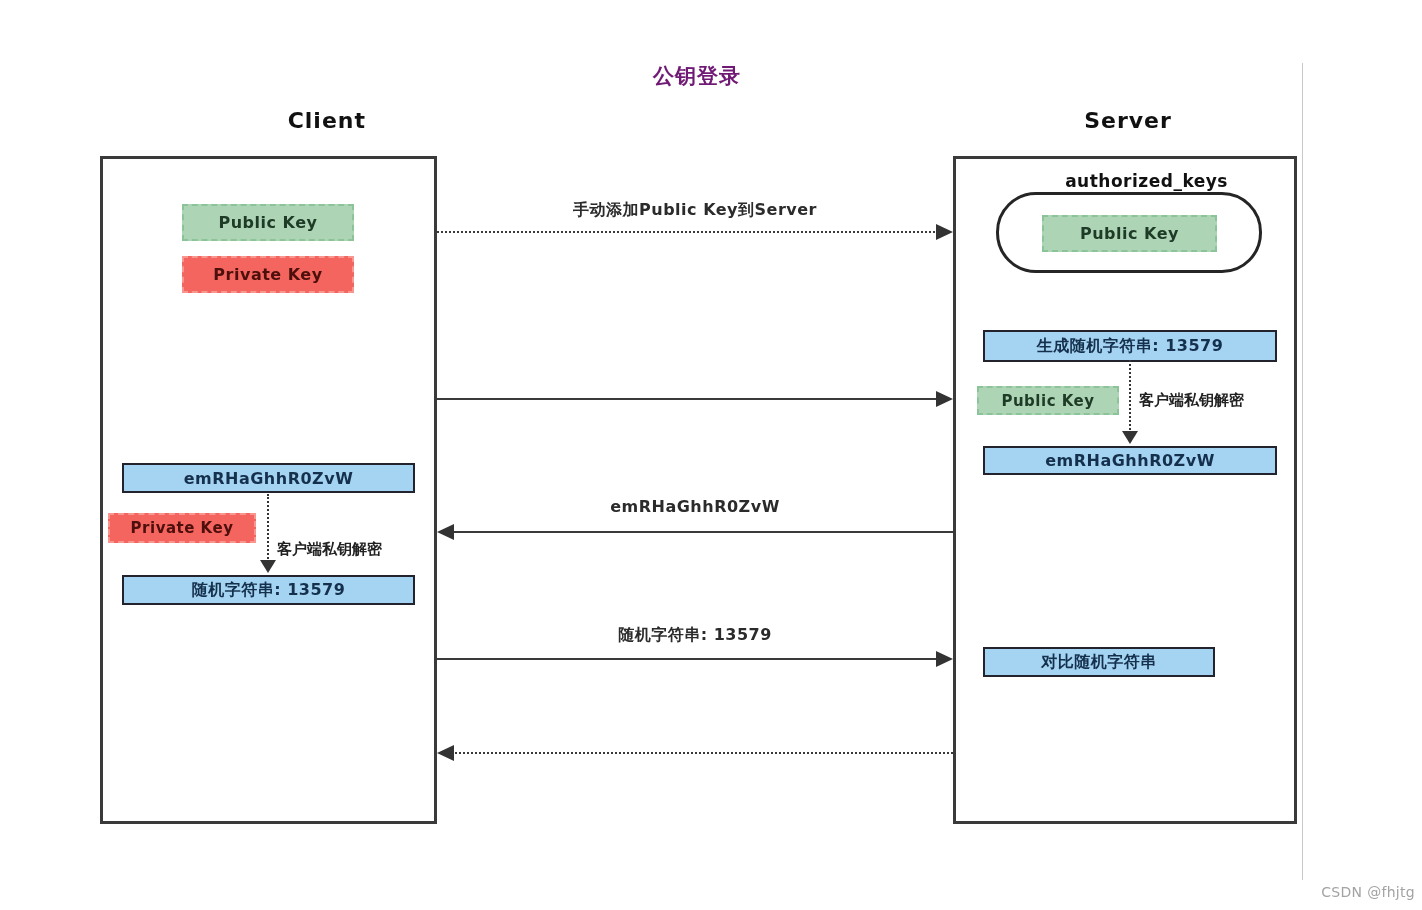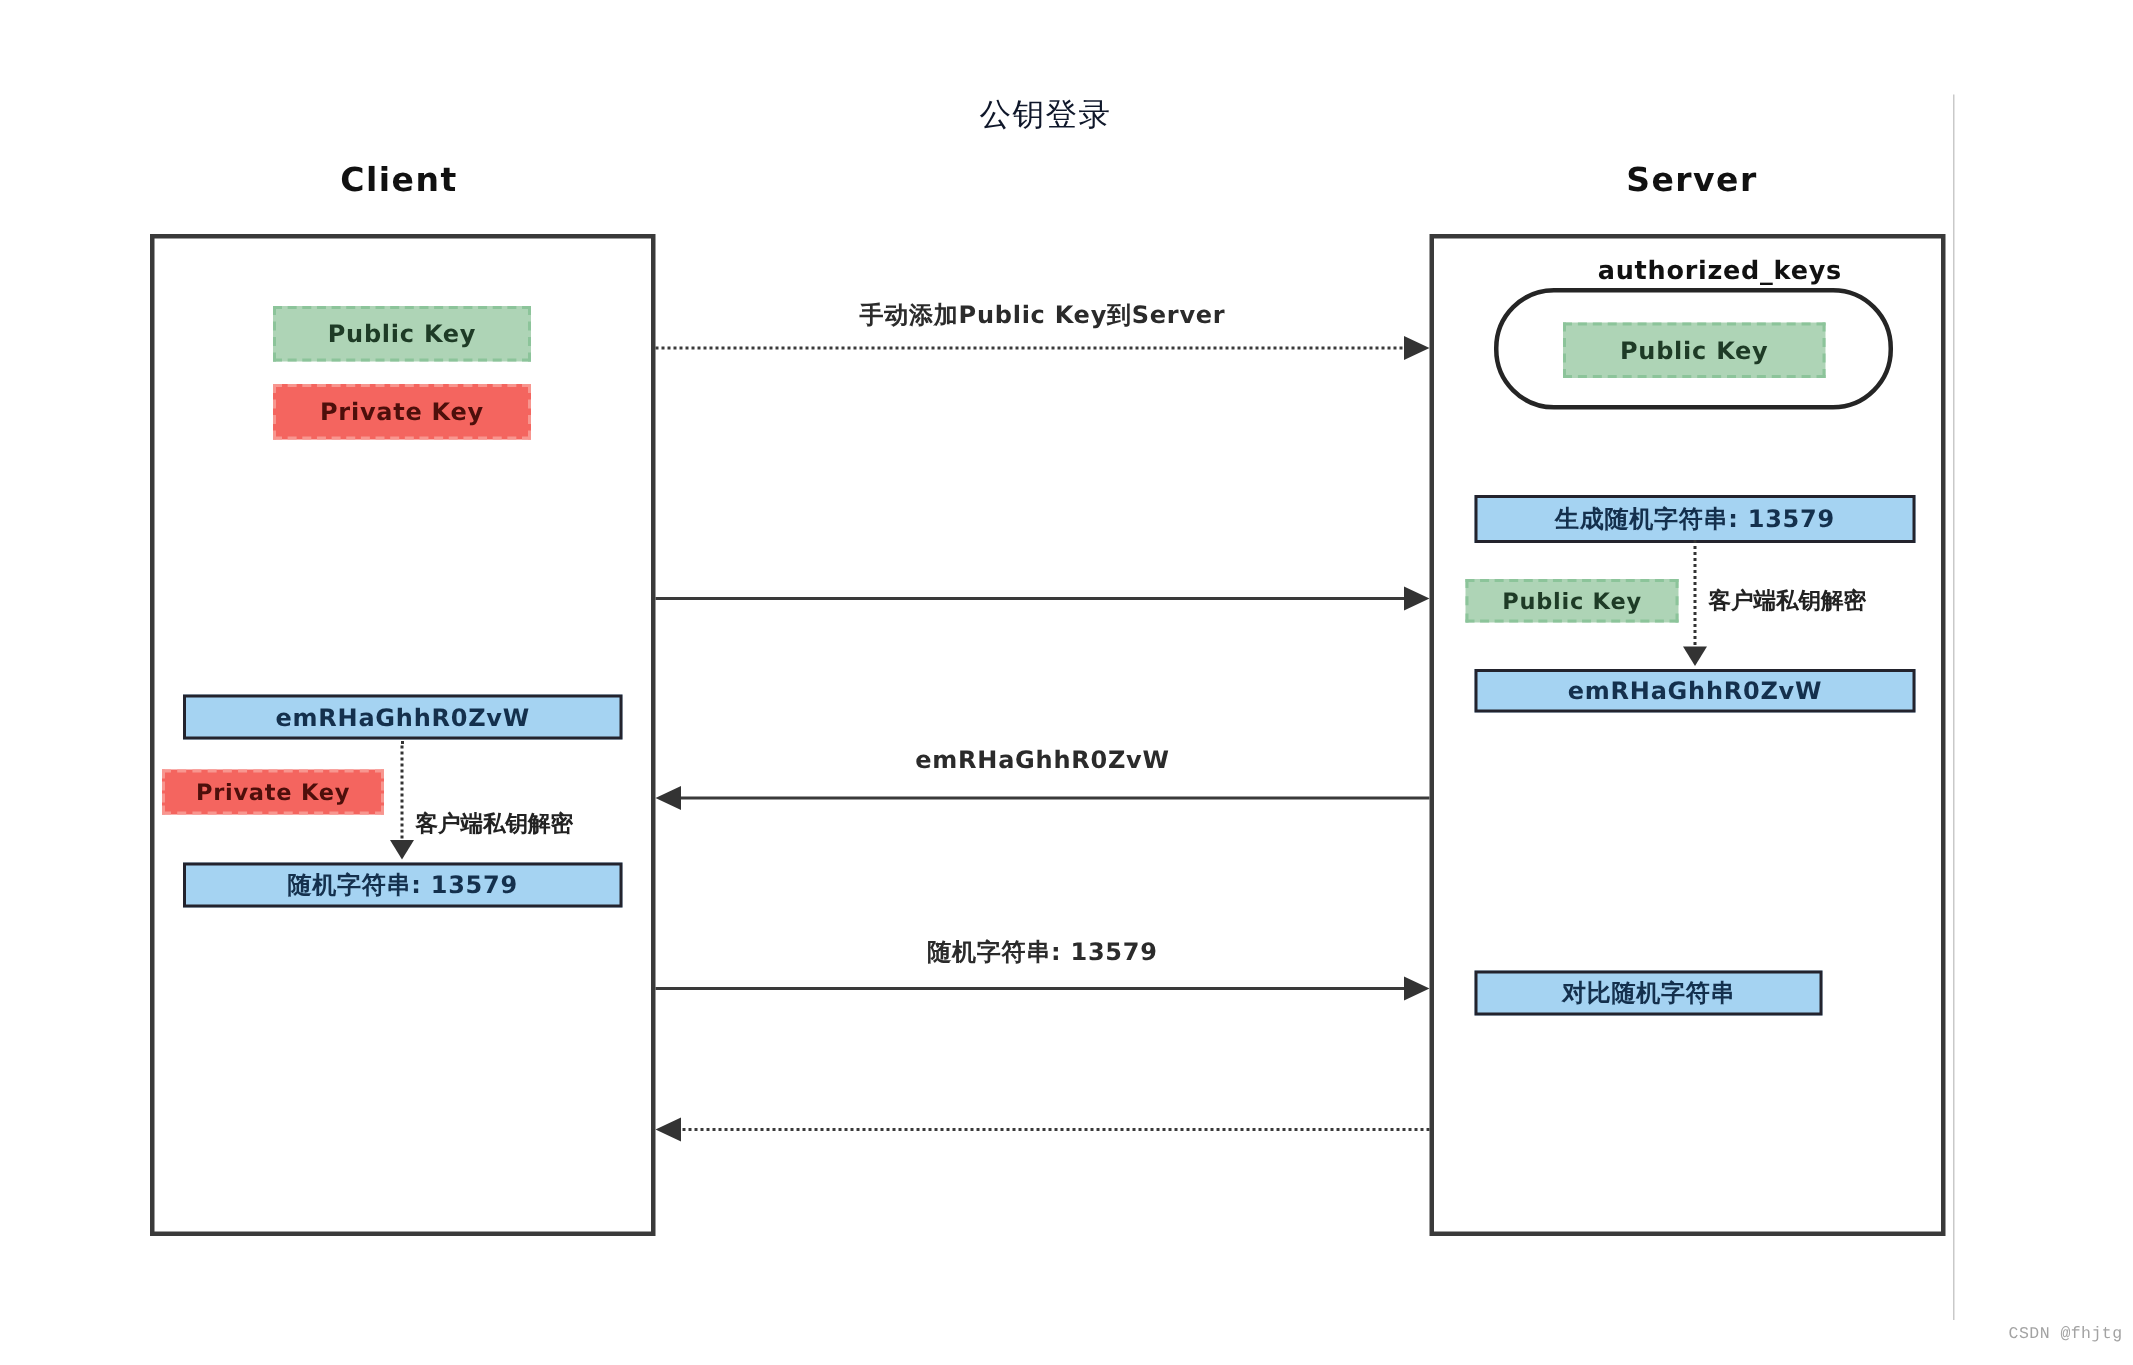--- a/index.html
+++ b/index.html
@@ -7,28 +7,28 @@
   body {
     font-family: "DejaVu Sans", "Liberation Sans", sans-serif;
     width: 1422px; height: 910px;
     position: relative; overflow: hidden;
     color: #222;
   }
   .canvas { position: absolute; inset: 0; background: #fff; }
 
   .diagram-title {
     position: absolute; left: 547px; top: 62px; width: 300px;
-    text-align: center; font-size: 21px; font-weight: normal; color: #0f172a;
+    text-align: center; font-size: 21px; font-weight: bold; color: #701a75;
     letter-spacing: 1px;
   }
   .actor-label {
     position: absolute; font-size: 22px; font-weight: bold; color: #111;
     text-align: center; letter-spacing: 1px;
   }
-  .actor-label.client { left: 166px; top: 108px; width: 200px; }
+  .actor-label.client { left: 166px; top: 108px; width: 200px; text-align: right; }
   .actor-label.server { left: 1028px; top: 108px; width: 200px; }
 
   .lifeline-box {
     position: absolute; border: 3px solid #3a3a3a; background: #fff;
   }
   .lifeline-box.client { left: 100px; top: 156px; width: 337px; height: 668px; }
   .lifeline-box.server { left: 953px; top: 156px; width: 344px; height: 668px; }
 
   .page-edge {
     position: absolute; left: 1302px; top: 63px; width: 1px; height: 817px;
@@ -117,21 +117,21 @@
   }
 
   .msg1-label { top: 200px; }  .msg1-line { top: 231px; }  .msg1-head { top: 224px; }
   .msg2-label { top: 366px; }  .msg2-line { top: 398px; }  .msg2-head { top: 391px; }
   .msg3-label { top: 497px; }  .msg3-line { top: 531px; }  .msg3-head { top: 524px; }
   .msg4-label { top: 625px; }  .msg4-line { top: 658px; }  .msg4-head { top: 651px; }
   .msg5-label { top: 720px; }  .msg5-line { top: 752px; }  .msg5-head { top: 745px; }
 
   .watermark {
     position: absolute; left: 1245px; top: 884px; width: 170px; text-align: right;
-    font-size: 11px; color: #a3a3a3; letter-spacing: 0.3px; font-family: Liberation Mono, monospace;
+    font-size: 14px; color: #a3a3a3; letter-spacing: 0.3px;
   }
 </style>
 </head>
 <body>
 
 <div class="canvas">
 
   <div class="diagram-title">公钥登录</div>
 
   <div class="actor-label client">Client</div>

